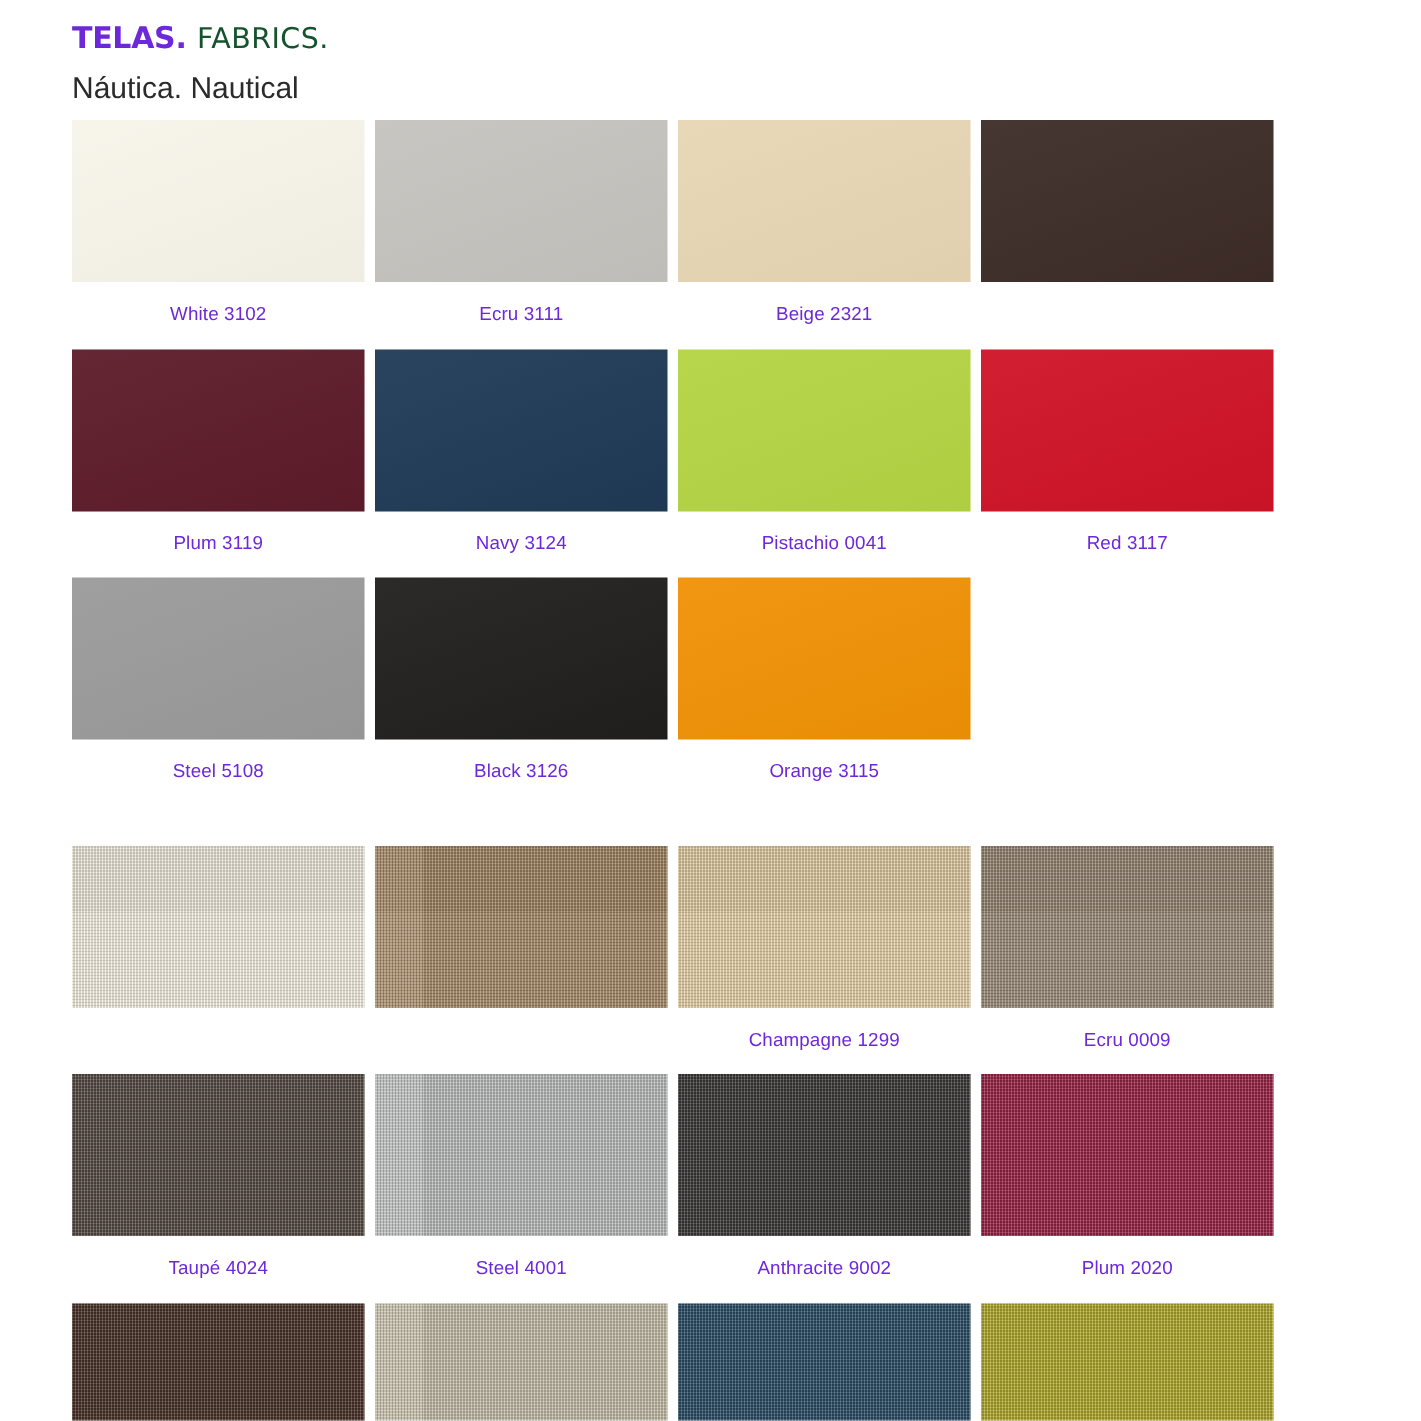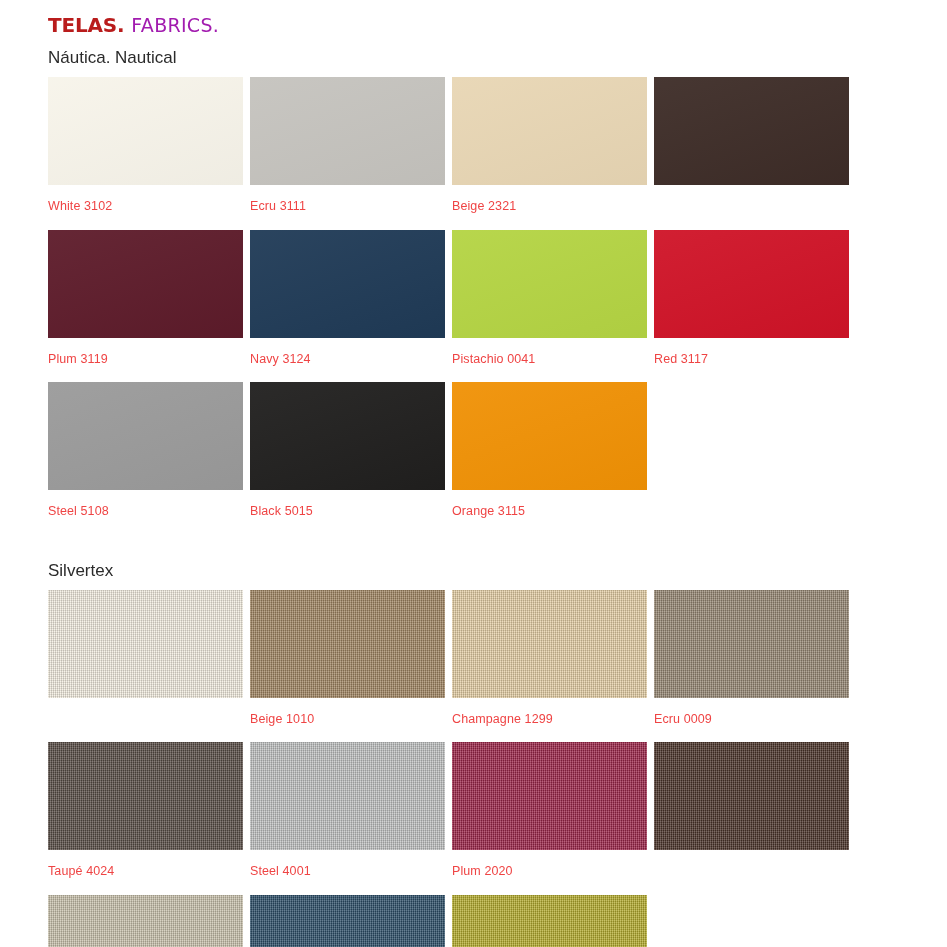--- a/index.html
+++ b/index.html
@@ -29,34 +29,34 @@
     display: flex;
     align-items: baseline;
     gap: 7px;
     white-space: nowrap;
   }
   .title-main {
     font-family: "DejaVu Sans", sans-serif;
     font-weight: bold;
     font-size: 20px;
     letter-spacing: -0.2px;
-    color: #b91c1c;
+    color: #6d28d9;
   }
   .title-sub {
     font-family: "DejaVu Sans", sans-serif;
     font-weight: normal;
     font-size: 19px;
     letter-spacing: 0.3px;
-    color: #a21caf;
+    color: #14532d;
   }
 
   
   .section-title {
     font-family: "Liberation Sans", sans-serif;
-    font-size: 17px;
+    font-size: 20px;
     font-weight: normal;
     color: #2b2b2b;
     margin: 0;
     padding: 0;
   }
   .section-nautical .section-title { padding-top: 11px; }
   .section-silvertex { margin-top: 26px; }
   .section-silvertex .section-title { padding-bottom: 0; }
 
   .swatch-grid {
@@ -72,24 +72,24 @@
   }
 
   .swatch-chip {
     width: 195px;
     height: 108px;
     display: block;
   }
 
   .swatch-label {
     display: block;
-    text-align: left;
+    text-align: center;
     font-family: "Liberation Sans", sans-serif;
     font-size: 12.5px;
-    color: #ef4444;
+    color: #6d28d9;
     line-height: 1;
     padding-top: 15px;
     padding-bottom: 17px;
     letter-spacing: 0.1px;
   }
 
   
   .weave {
     background-image:
       repeating-linear-gradient(
@@ -152,56 +152,58 @@
         <div class="swatch-cell">
           <div class="swatch-chip smooth" style="background-color: rgb(207, 19, 39);"></div>
           <span class="swatch-label">Red 3117</span>
         </div>
         <div class="swatch-cell">
           <div class="swatch-chip smooth" style="background-color: rgb(154, 154, 154);"></div>
           <span class="swatch-label">Steel 5108</span>
         </div>
         <div class="swatch-cell">
           <div class="swatch-chip smooth" style="background-color: rgb(32, 31, 30);"></div>
-          <span class="swatch-label">Black 5015</span>
+          <span class="swatch-label">Black 3126</span>
         </div>
         <div class="swatch-cell">
           <div class="swatch-chip smooth" style="background-color: rgb(240, 145, 5);"></div>
           <span class="swatch-label">Orange 3115</span>
         </div>
       </div>
   </div>
 
   <div class="section section-silvertex">
-    <h2 class="section-title">Silvertex</h2>
     <div class="swatch-grid">
         <div class="swatch-cell">
           <div class="swatch-chip weave" style="background-color: rgb(244, 238, 225);"></div>
         </div>
         <div class="swatch-cell">
           <div class="swatch-chip weave" style="background-color: rgb(161, 133, 98);"></div>
-          <span class="swatch-label">Beige 1010</span>
         </div>
         <div class="swatch-cell">
           <div class="swatch-chip weave" style="background-color: rgb(229, 207, 165);"></div>
           <span class="swatch-label">Champagne 1299</span>
         </div>
         <div class="swatch-cell">
           <div class="swatch-chip weave" style="background-color: rgb(150, 135, 115);"></div>
           <span class="swatch-label">Ecru 0009</span>
         </div>
         <div class="swatch-cell">
           <div class="swatch-chip weave" style="background-color: rgb(87, 76, 69);"></div>
           <span class="swatch-label">Taupé 4024</span>
         </div>
         <div class="swatch-cell">
           <div class="swatch-chip weave" style="background-color: rgb(192, 194, 194);"></div>
           <span class="swatch-label">Steel 4001</span>
         </div>
         <div class="swatch-cell">
+          <div class="swatch-chip weave" style="background-color: rgb(60, 57, 57);"></div>
+          <span class="swatch-label">Anthracite 9002</span>
+        </div>
+        <div class="swatch-cell">
           <div class="swatch-chip weave" style="background-color: rgb(156, 36, 72);"></div>
           <span class="swatch-label">Plum 2020</span>
         </div>
         <div class="swatch-cell">
           <div class="swatch-chip weave" style="background-color: rgb(74, 51, 41);"></div>
         </div>
         <div class="swatch-cell">
           <div class="swatch-chip weave" style="background-color: rgb(202, 194, 173);"></div>
         </div>
         <div class="swatch-cell">

